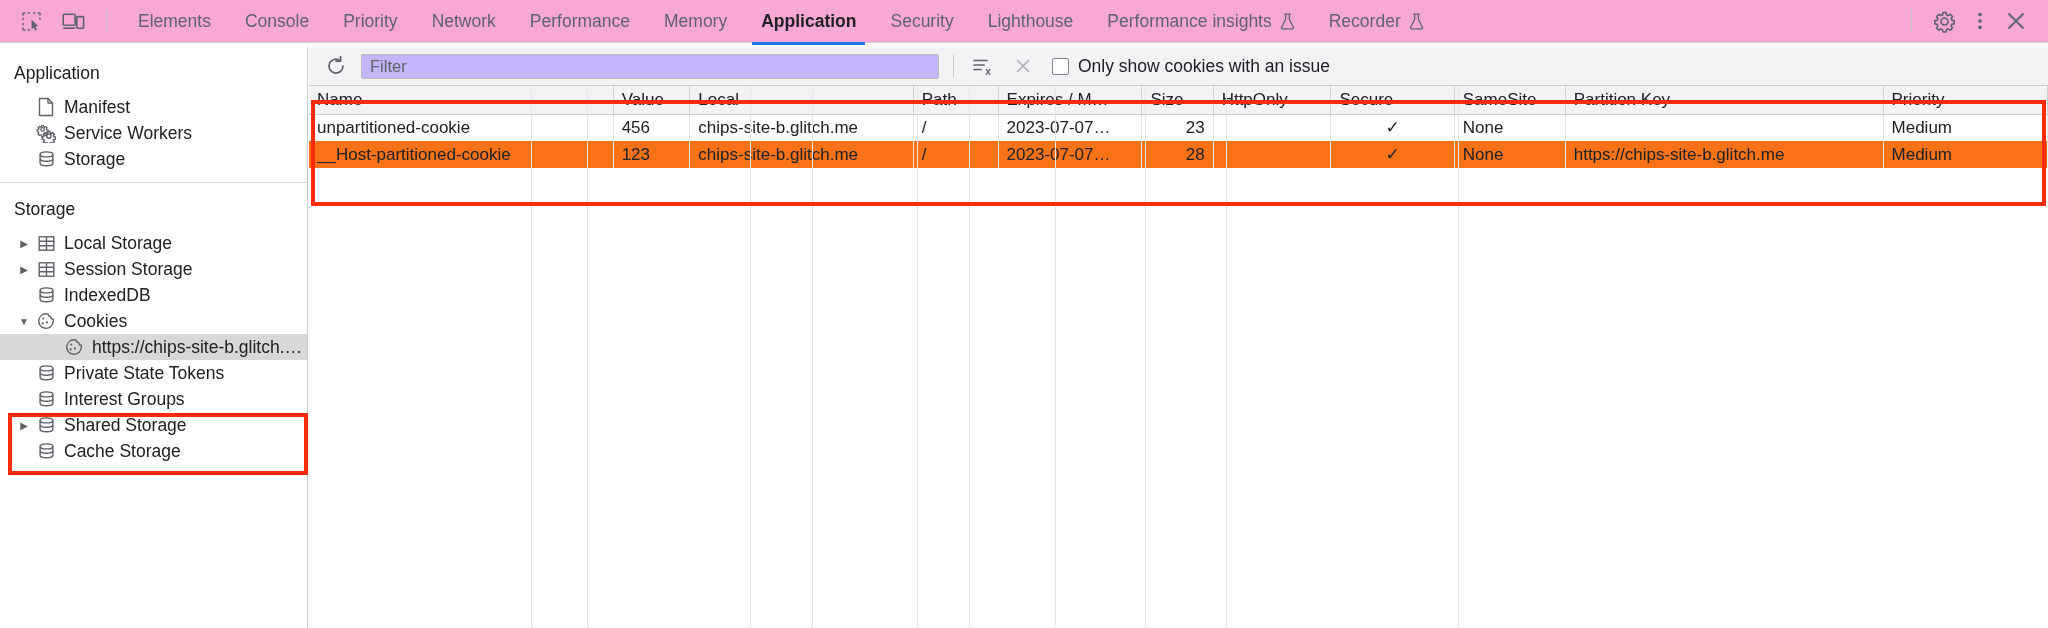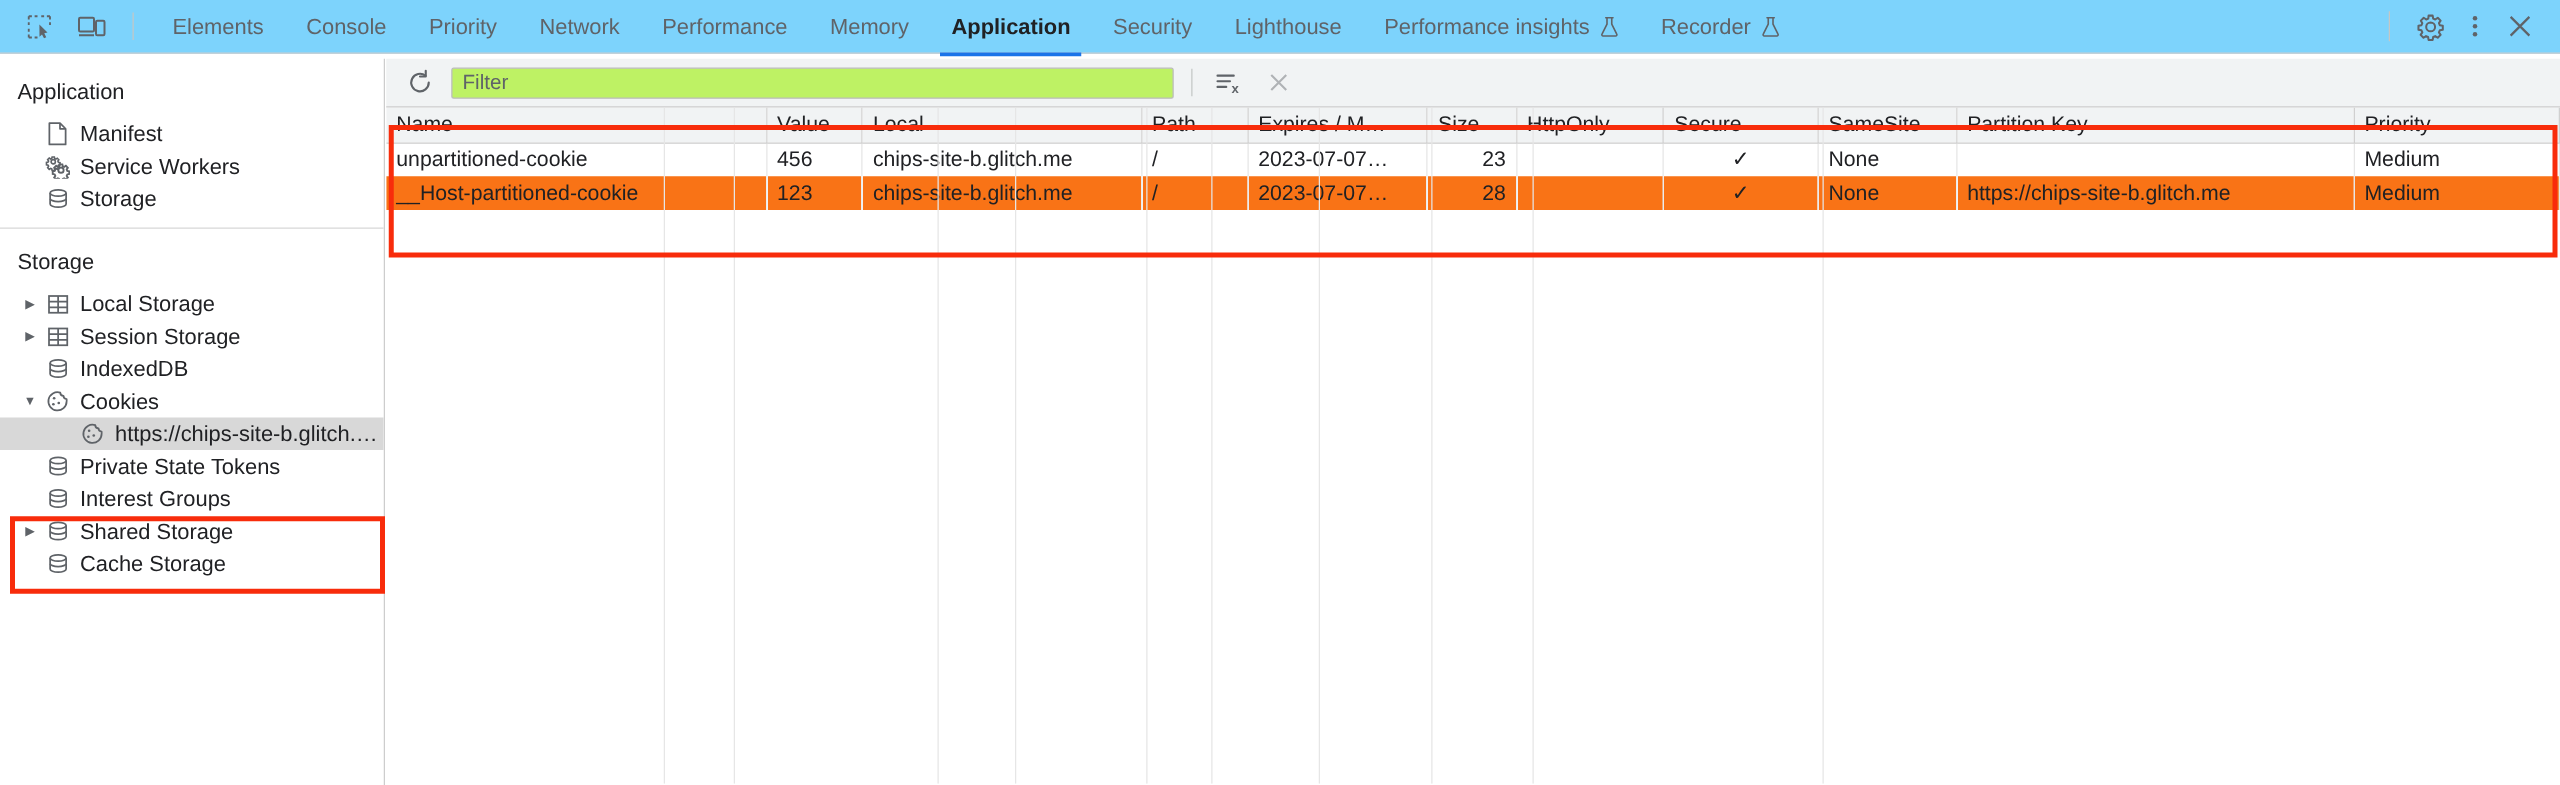--- a/index.html
+++ b/index.html
@@ -14,21 +14,21 @@
     position: relative;
     width: 2048px; height: 628px;
     overflow: hidden;
     background: #ffffff;
   }
 
   
   .tabbar {
     position: absolute; left: 0; top: 0;
     width: 2048px; height: 43px;
-    background: #7dd3fc;
+    background: #f9a8d4;
     border-bottom: 1px solid #cdcdcd;
     display: flex; align-items: center;
   }
   .tb-icon {
     width: 34px; height: 30px;
     display: flex; align-items: center; justify-content: center;
     color: #5f6368;
     margin-left: 8px;
   }
   .tb-icon:first-child { margin-left: 14px; }
@@ -106,21 +106,21 @@
     padding: 0 12px;
     gap: 10px;
   }
   .fb-btn {
     width: 30px; height: 26px;
     display: flex; align-items: center; justify-content: center;
     color: #5f6368; flex: none;
   }
   .filter-input {
     width: 578px; height: 25px;
-    background: #bef264;
+    background: #c4b5fd;
     border: 1px solid #bcbcbc;
     border-radius: 2px;
     font-size: 16.5px; color: #202124;
     font-family: "Liberation Sans", sans-serif;
     padding: 0 8px;
     outline: none;
   }
   .filter-input::placeholder { color: #5f6368; }
   .fb-sep { width: 1px; height: 22px; background: #c4c7c5; flex: none; margin: 0 4px; }
   .cb-wrap { display: flex; align-items: center; gap: 9px; margin-left: 4px; }
@@ -477,20 +477,24 @@
           <text x="14.2" y="19.6" font-family="Liberation Sans, sans-serif" font-size="10.5" font-weight="700" fill="#5f6368">x</text>
         </svg>
       </div>
 
       <div class="fb-btn">
         <svg width="20" height="20" viewBox="0 0 20 20">
           <path d="M4 4 L16 16 M16 4 L4 16" stroke="#b0b3b6" stroke-width="1.7"></path>
         </svg>
       </div>
 
+      <div class="cb-wrap">
+        <span class="cbox"></span>
+        <span class="cb-label">Only show cookies with an issue</span>
+      </div>
     </div>
 
     <div class="tablewrap">
       <div class="fillgrid" id="fillgrid">
           <div class="fillcol" style="left: 222px;"></div>
           <div class="fillcol" style="left: 278px;"></div>
           <div class="fillcol" style="left: 441px;"></div>
           <div class="fillcol" style="left: 503px;"></div>
           <div class="fillcol" style="left: 608px;"></div>
           <div class="fillcol" style="left: 660px;"></div>

